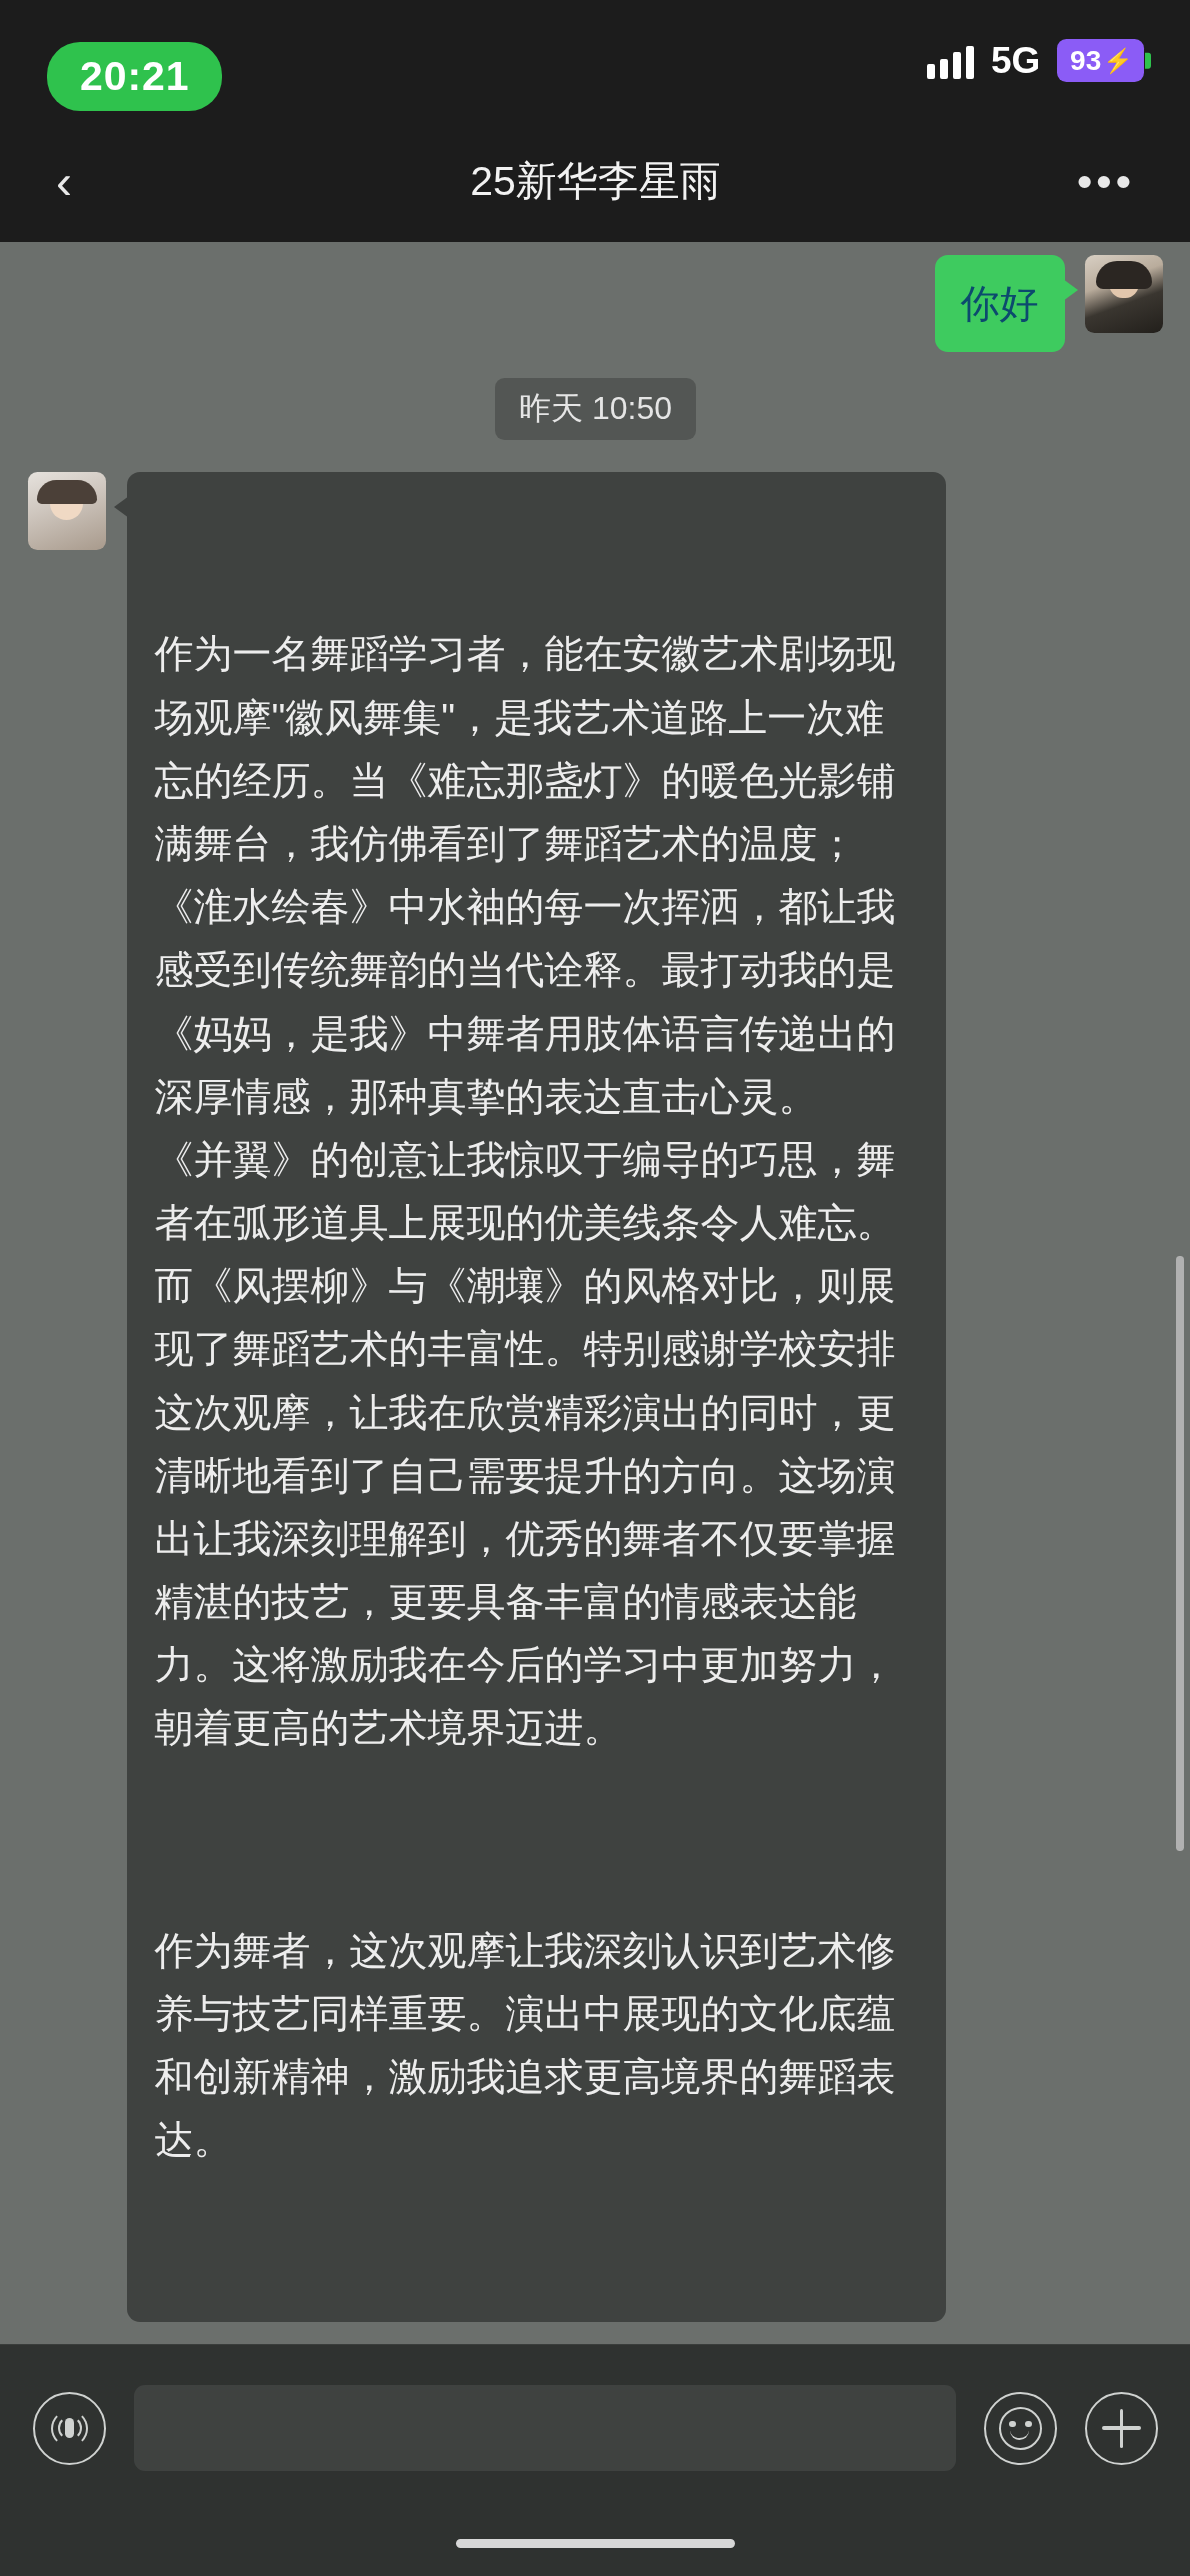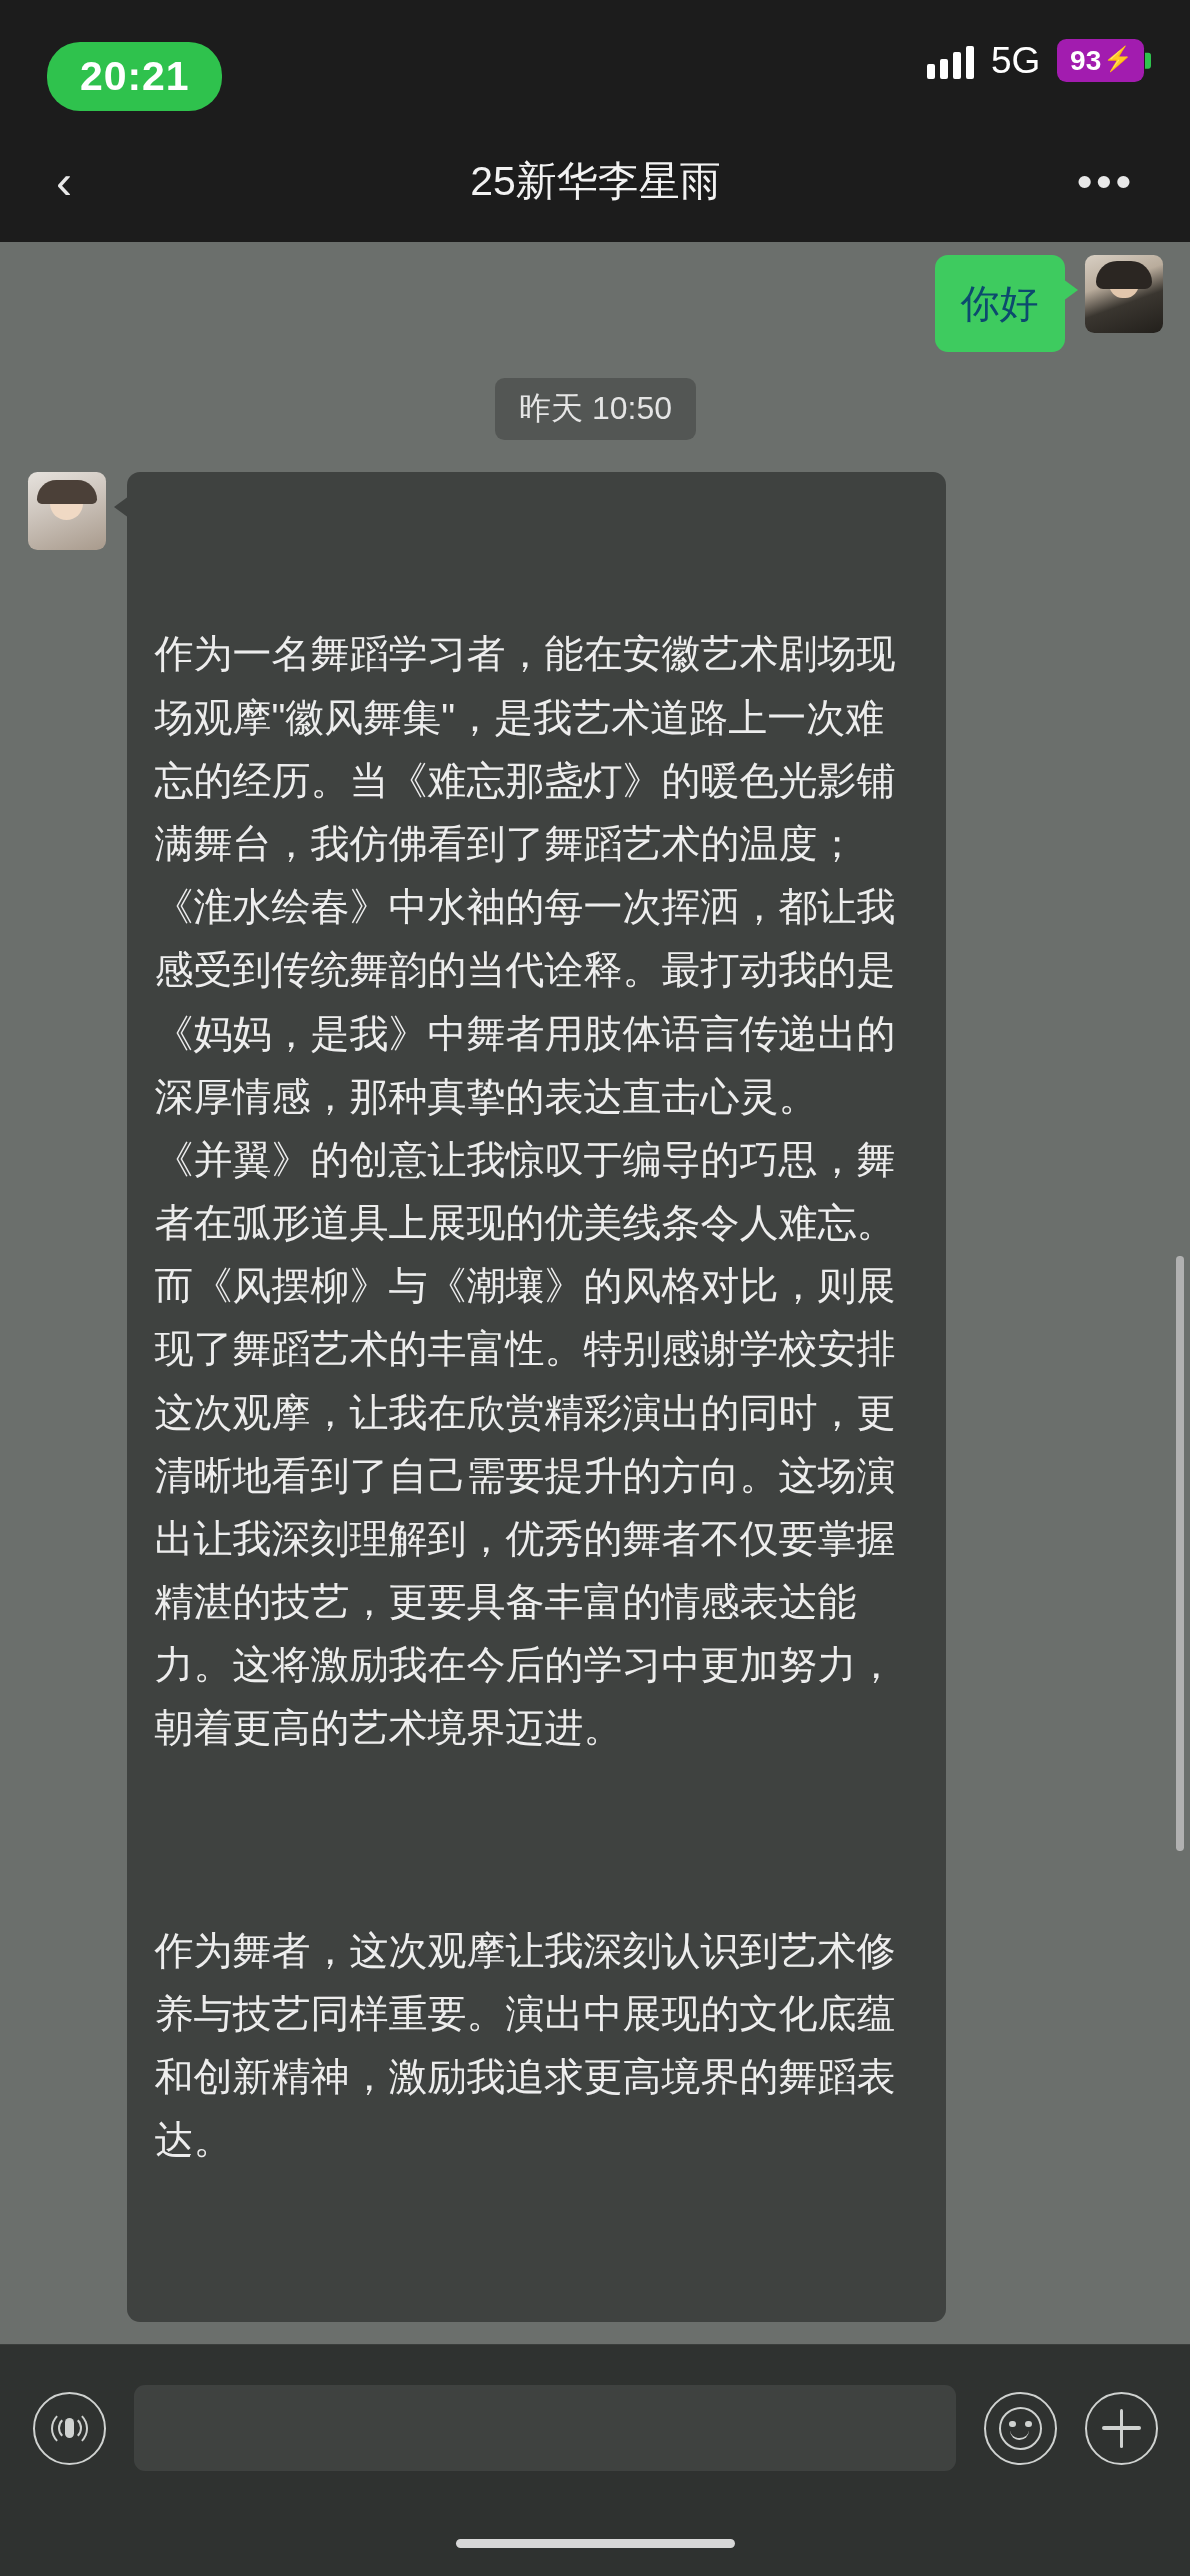--- a/index.html
+++ b/index.html
@@ -56,30 +56,31 @@
     background: #ffffff;
     border-radius: 1.9px;
   }
   .signal i:nth-child(1) { height: 15px; }
   .signal i:nth-child(2) { height: 20.5px; }
   .signal i:nth-child(3) { height: 27px; }
   .signal i:nth-child(4) { height: 33px; }
   .net-label {
     color: #ffffff;
     font-size: 37px;
-    font-weight: 400;
+    font-weight: 700;
   }
   .battery {
-    background: #a21caf;
+    background: #8b5cf6;
     color: #ffffff;
     font-size: 28px;
     font-weight: bold;
     border-radius: 9.3px;
     padding: 5.6px 11px 5.6px 13px;
     display: flex;
+    align-items: center;
     gap: 1.9px;
     position: relative;
   }
   .battery::after {
     content: "";
     position: absolute;
     right: -6.5px;
     top: 50%;
     transform: translateY(-50%);
     width: 5.6px;

